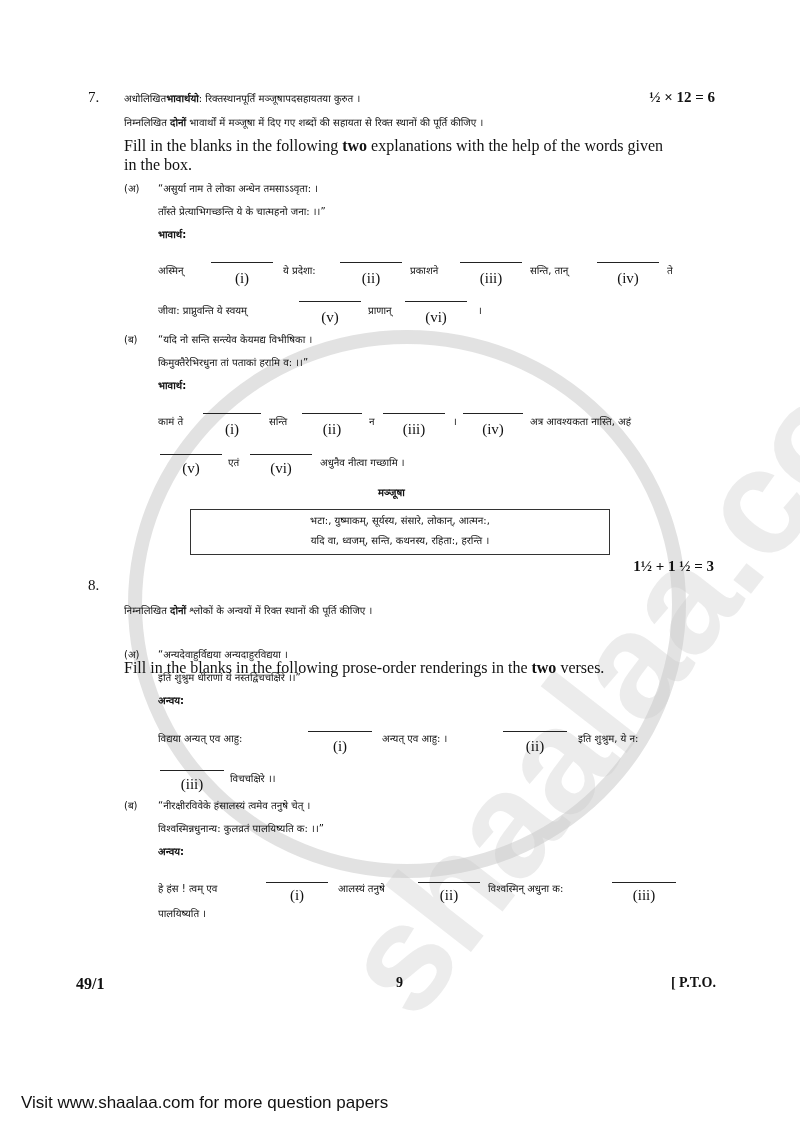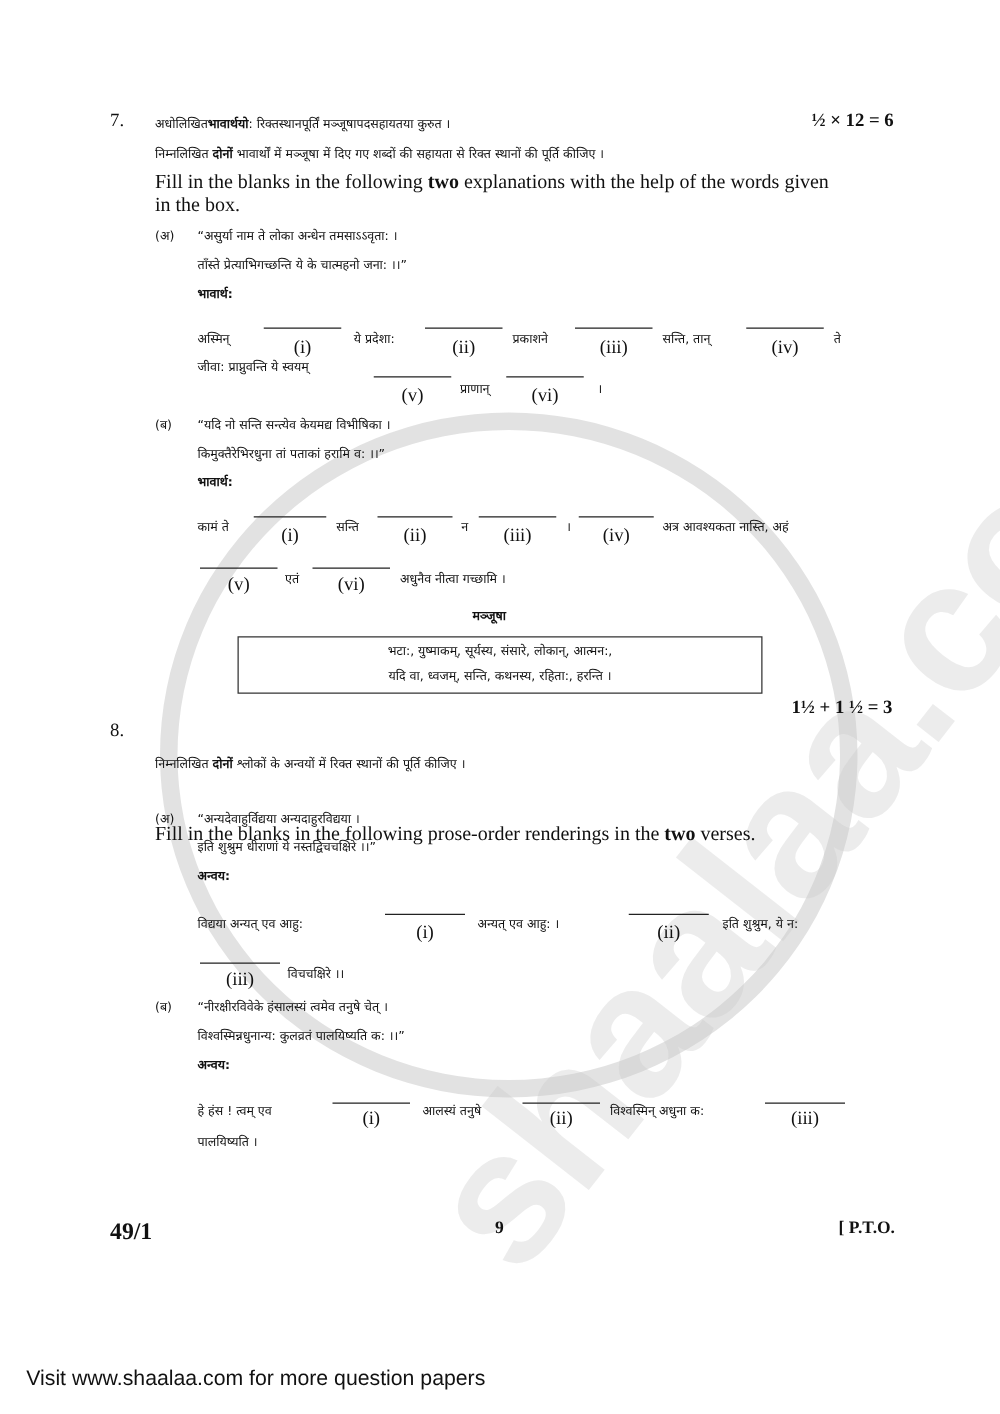--- a/index.html
+++ b/index.html
@@ -66,21 +66,21 @@
   <div class="blank" style="left:340px; top:262px; width:62px;"></div>
   <div class="blabel" style="left:340px; top:270px; width:62px;">(ii)</div>
   <div class="abs deva" style="left:410px; top:263px;">प्रकाशने</div>
   <div class="blank" style="left:460px; top:262px; width:62px;"></div>
   <div class="blabel" style="left:460px; top:270px; width:62px;">(iii)</div>
   <div class="abs deva" style="left:530px; top:263px;">सन्ति, तान्</div>
   <div class="blank" style="left:597px; top:262px; width:62px;"></div>
   <div class="blabel" style="left:597px; top:270px; width:62px;">(iv)</div>
   <div class="abs deva" style="left:667px; top:263px;">ते</div>
 
-  <div class="abs deva" style="left:158px; top:286px;">जीवा: प्राप्नुवन्ति ये स्वयम्</div>
+  <div class="abs deva" style="left:158px; top:303px;">जीवा: प्राप्नुवन्ति ये स्वयम्</div>
   <div class="blank" style="left:299px; top:301px; width:62px;"></div>
   <div class="blabel" style="left:299px; top:309px; width:62px;">(v)</div>
   <div class="abs deva" style="left:368px; top:303px;text-align:center;">प्राणान्</div>
   <div class="blank" style="left:405px; top:301px; width:62px;"></div>
   <div class="blabel" style="left:405px; top:309px; width:62px;">(vi)</div>
   <div class="abs deva" style="left:478px; top:303px;">।</div>
 
   <div class="abs deva" style="left:124px; top:332px;">(ब)</div>
   <div class="abs deva" style="left:158px; top:332px;">“यदि नो सन्ति सन्त्येव केयमद्य विभीषिका ।</div>
   <div class="abs deva" style="left:158px; top:355px;">किमुक्तैरेभिरधुना तां पताकां हरामि व: ।।”</div>
@@ -151,18 +151,18 @@
   <div class="blabel" style="left:266px; top:887px; width:62px;">(i)</div>
   <div class="abs deva" style="left:338px; top:881px;">आलस्यं तनुषे</div>
   <div class="blank" style="left:418px; top:882px; width:62px;"></div>
   <div class="blabel" style="left:418px; top:887px; width:62px;">(ii)</div>
   <div class="abs deva" style="left:488px; top:881px;">विश्वस्मिन् अधुना क:</div>
   <div class="blank" style="left:612px; top:882px; width:64px;"></div>
   <div class="blabel" style="left:612px; top:887px; width:64px;">(iii)</div>
 
   <div class="abs deva" style="left:158px; top:906px;">पालयिष्यति ।</div>
 
-  <div class="abs b" style="left:88px; top:975px; font-size:19px;">49/1</div>
+  <div class="abs b" style="left:76px; top:975px; font-size:16px;">49/1</div>
   <div class="abs b" style="left:396px; top:975px; font-size:14px;">9</div>
   <div class="abs b" style="right:84px; top:975px; font-size:14px;">[ P.T.O.</div>
 
   <div class="abs footer-link" style="left:21px; top:1093px;text-align:right;">Visit www.shaalaa.com for more question papers</div>
 </div>
 
 </body></html>

